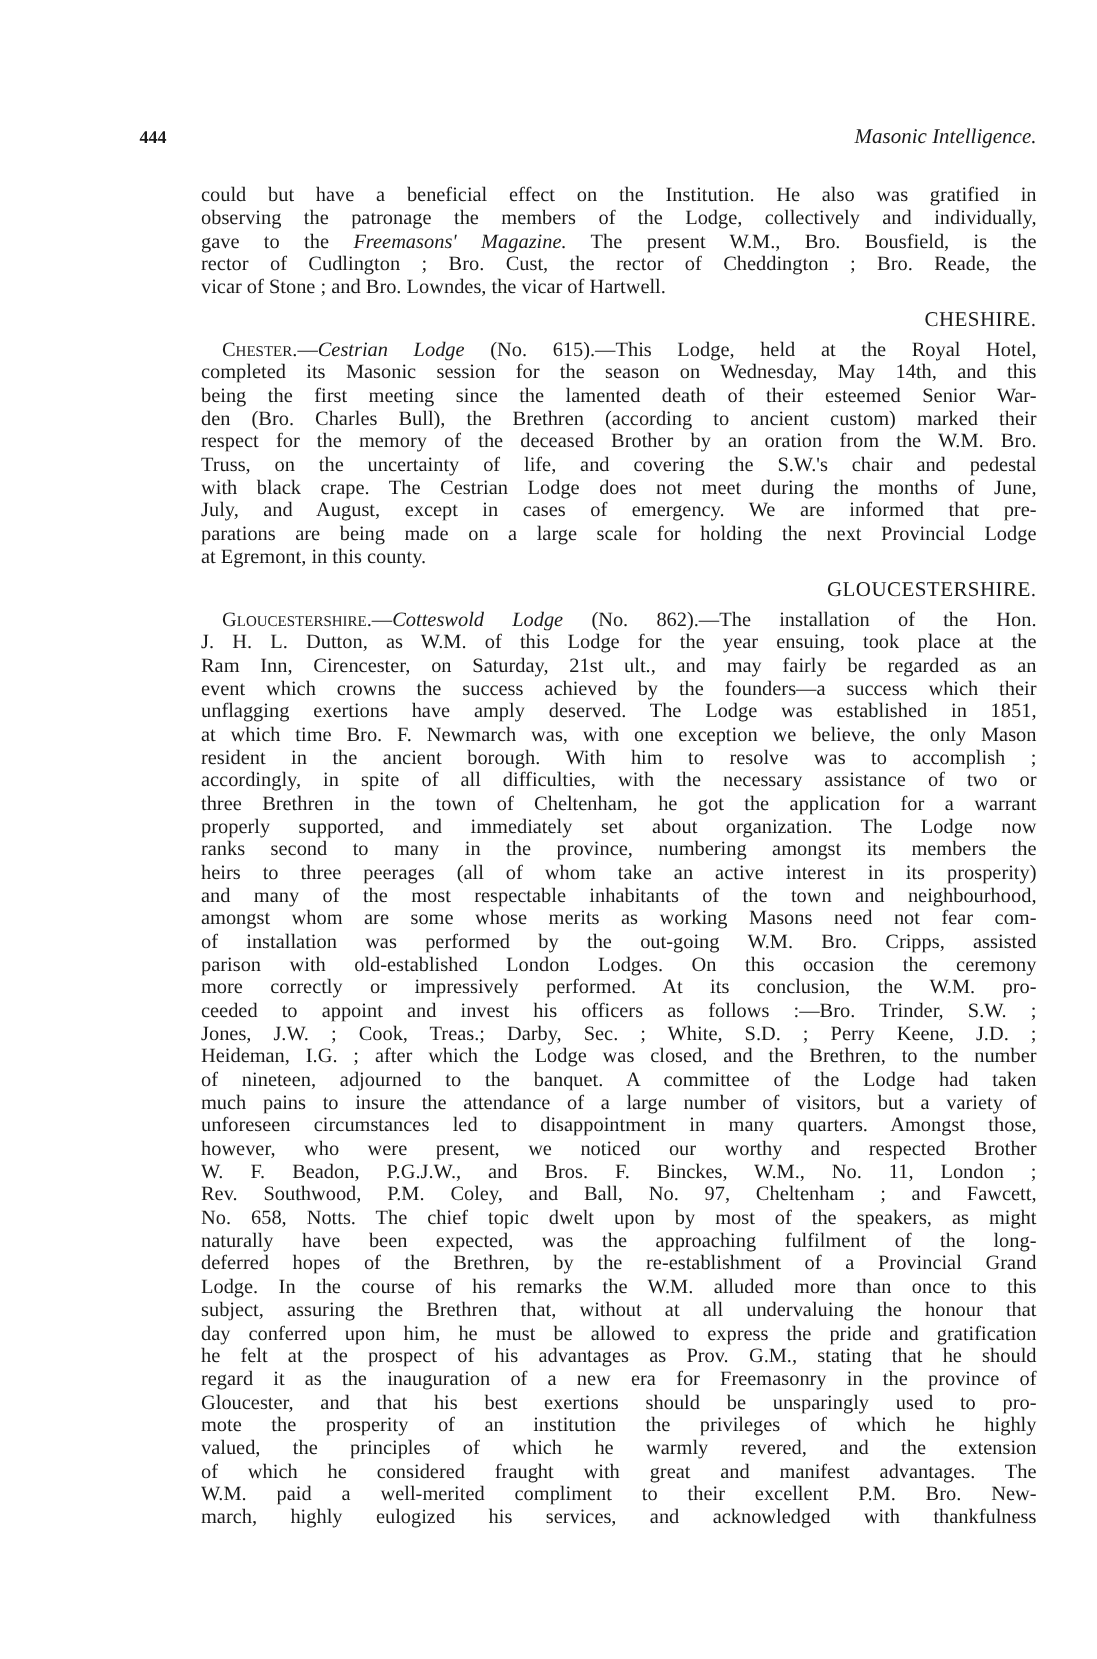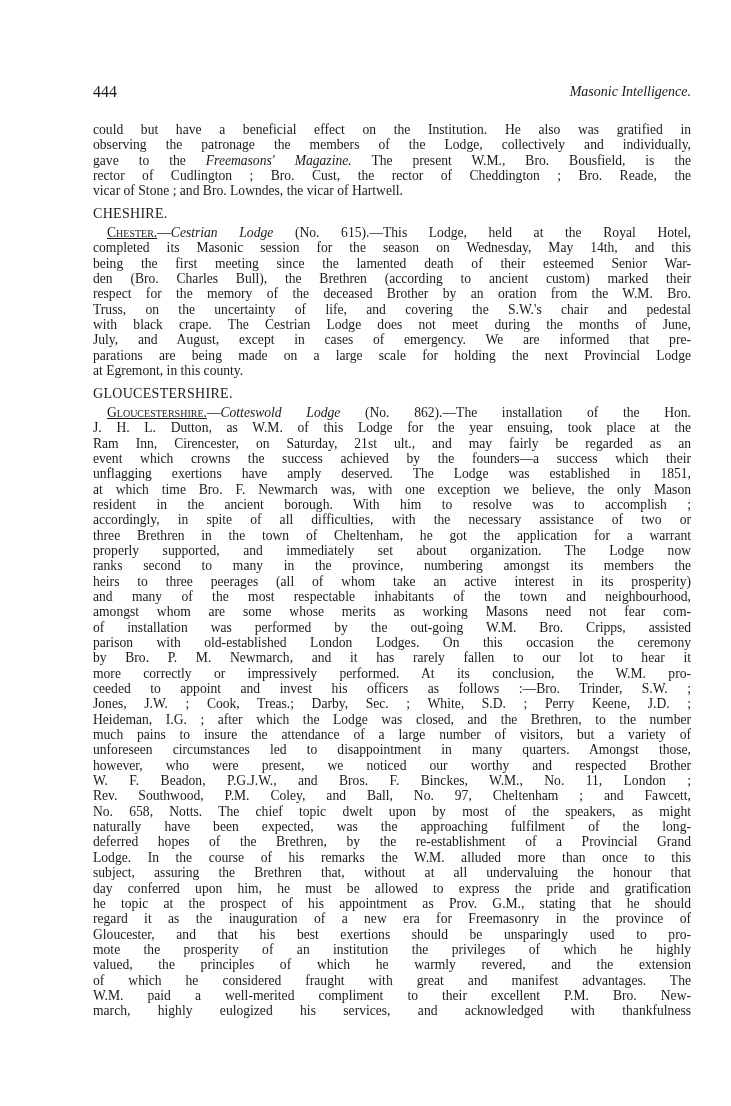--- a/index.html
+++ b/index.html
@@ -3,27 +3,27 @@
 <meta charset="utf-8">
 <style>
   html, body { margin: 0; padding: 0; background: #ffffff; }
   body { width: 731px; height: 1106px; position: relative; overflow: hidden; }
   .page {
     position: absolute; left: 93px; top: 84px; width: 598px;
     font-family: "Liberation Serif", "DejaVu Serif", serif;
     color: #1a1a1a; font-size: 13.6px; line-height: 15.35px;
   }
   .running-head { position: relative; height: 22px; margin-bottom: 16px; }
-  .page-number { position: absolute; left: 0; top: 0; font-size: 16px; font-weight: normal; }
+  .page-number { position: absolute; left: 0; top: 0; font-size: 12px; font-weight: bold; }
   .running-title { position: absolute; left: 0; right: 0; text-align: right; top: 0; font-size: 14px; font-style: italic; font-weight: normal; }
-  .line { display: block; text-align: justify; text-align-last: justify; white-space: nowrap; height: 15.35px; }
+  .line { display: block; text-align: justify; text-align-last: justify; white-space: nowrap; height: 15.35px; margin-left: 41px; }
   .line.last { text-align-last: left; }
   .line.indent { padding-left: 14px; }
-  .section-heading { text-align: left; font-size: 14px; letter-spacing: 0.3px; margin: 7px 0 4px 0; }
-  .sc { font-variant: small-caps; text-decoration: underline; }
+  .section-heading { text-align: right; font-size: 14px; letter-spacing: 0.3px; margin: 7px 0 4px 0; }
+  .sc { font-variant: small-caps; }
   em { font-style: italic; }
   .para { margin: 0; }
 </style>
 </head>
 <body>
 
 <div class="page">
   <div class="running-head">
     <span class="page-number">444</span>
     <span class="running-title">Masonic Intelligence.</span>
@@ -62,37 +62,37 @@
         <span class="line">resident in the ancient borough. With him to resolve was to accomplish ;</span>
         <span class="line">accordingly, in spite of all difficulties, with the necessary assistance of two or</span>
         <span class="line">three Brethren in the town of Cheltenham, he got the application for a warrant</span>
         <span class="line">properly supported, and immediately set about organization. The Lodge now</span>
         <span class="line">ranks second to many in the province, numbering amongst its members the</span>
         <span class="line">heirs to three peerages (all of whom take an active interest in its prosperity)</span>
         <span class="line">and many of the most respectable inhabitants of the town and neighbourhood,</span>
         <span class="line">amongst whom are some whose merits as working Masons need not fear com-</span>
         <span class="line">of installation was performed by the out-going W.M. Bro. Cripps, assisted</span>
         <span class="line">parison with old-established London Lodges. On this occasion the ceremony</span>
-        <span class="line">by Bro. P. M. Newmarch, and it has rarely fallen to our lot to hear it</span>
         <span class="line">more correctly or impressively performed. At its conclusion, the W.M. pro-</span>
         <span class="line">ceeded to appoint and invest his officers as follows :—Bro. Trinder, S.W. ;</span>
         <span class="line">Jones, J.W. ; Cook, Treas.; Darby, Sec. ; White, S.D. ; Perry Keene, J.D. ;</span>
         <span class="line">Heideman, I.G. ; after which the Lodge was closed, and the Brethren, to the number</span>
+        <span class="line">of nineteen, adjourned to the banquet. A committee of the Lodge had taken</span>
         <span class="line">much pains to insure the attendance of a large number of visitors, but a variety of</span>
         <span class="line">unforeseen circumstances led to disappointment in many quarters. Amongst those,</span>
         <span class="line">however, who were present, we noticed our worthy and respected Brother</span>
         <span class="line">W. F. Beadon, P.G.J.W., and Bros. F. Binckes, W.M., No. 11, London ;</span>
         <span class="line">Rev. Southwood, P.M. Coley, and Ball, No. 97, Cheltenham ; and Fawcett,</span>
         <span class="line">No. 658, Notts. The chief topic dwelt upon by most of the speakers, as might</span>
         <span class="line">naturally have been expected, was the approaching fulfilment of the long-</span>
         <span class="line">deferred hopes of the Brethren, by the re-establishment of a Provincial Grand</span>
         <span class="line">Lodge. In the course of his remarks the W.M. alluded more than once to this</span>
         <span class="line">subject, assuring the Brethren that, without at all undervaluing the honour that</span>
         <span class="line">day conferred upon him, he must be allowed to express the pride and gratification</span>
-        <span class="line">he topic at the prospect of his appointment as Prov. G.M., stating that he should</span>
+        <span class="line">he felt at the prospect of his advantages as Prov. G.M., stating that he should</span>
         <span class="line">regard it as the inauguration of a new era for Freemasonry in the province of</span>
         <span class="line">Gloucester, and that his best exertions should be unsparingly used to pro-</span>
         <span class="line">mote the prosperity of an institution the privileges of which he highly</span>
         <span class="line">valued, the principles of which he warmly revered, and the extension</span>
         <span class="line">of which he considered fraught with great and manifest advantages. The</span>
         <span class="line">W.M. paid a well-merited compliment to their excellent P.M. Bro. New-</span>
         <span class="line">march, highly eulogized his services, and acknowledged with thankfulness</span>
       </div>
     </div>
 </div>

